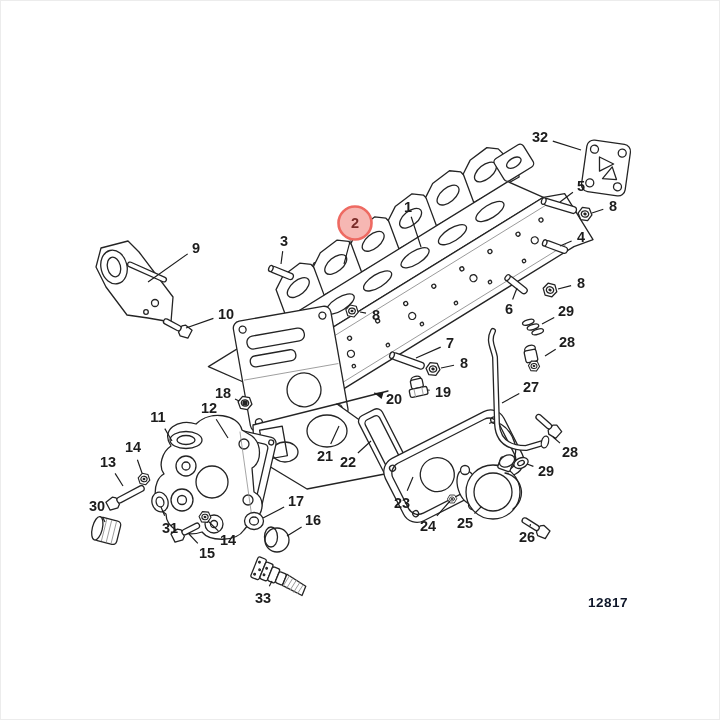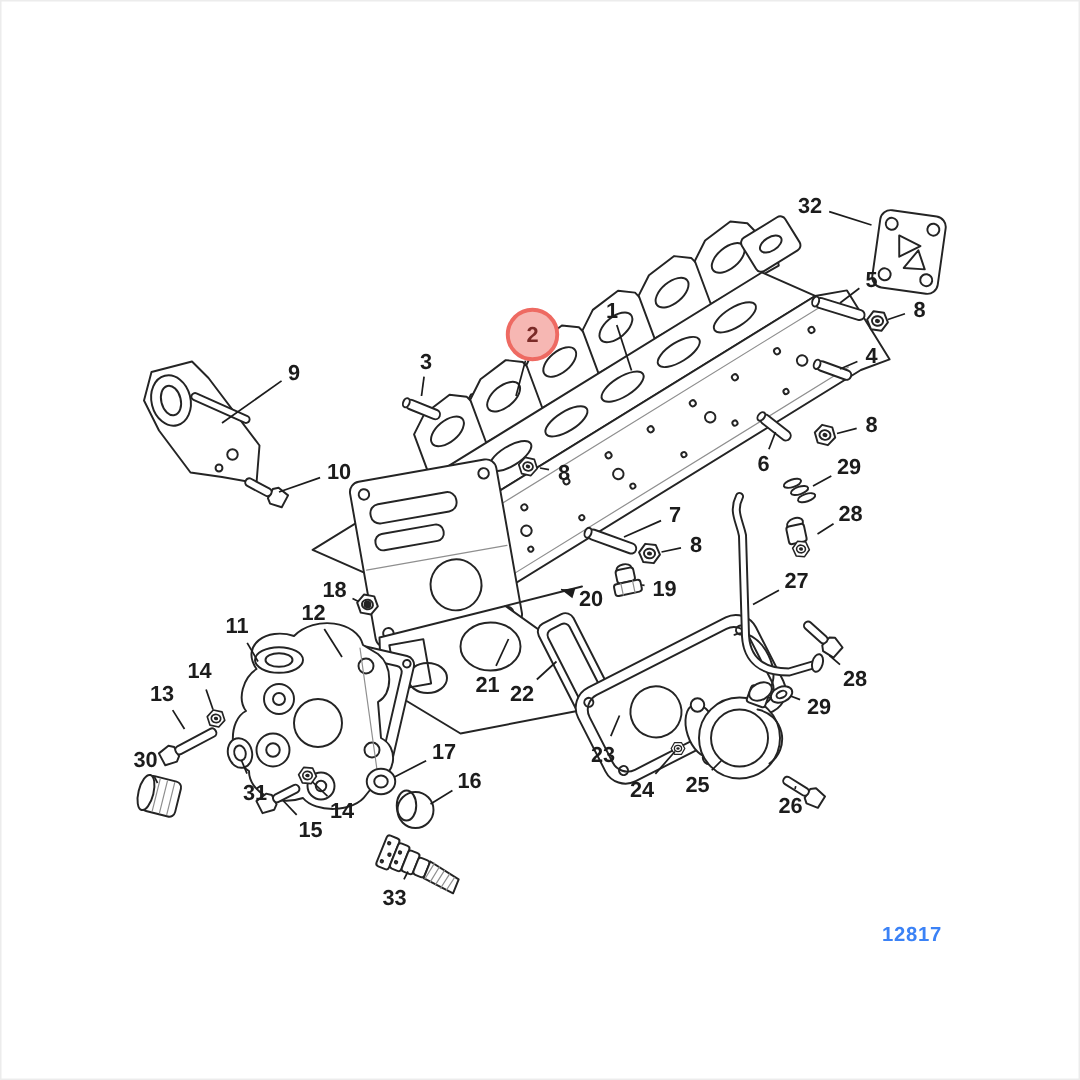--- a/index.html
+++ b/index.html
@@ -9,22 +9,22 @@
   
   #art *{stroke:#242424;stroke-width:1.3;stroke-linejoin:round;stroke-linecap:round;fill:#fff}
   #art .nf{fill:none}
   #art .dk{fill:#242424;stroke:none}
   #art .lt{stroke:#8f8f8f;stroke-width:.8;fill:none}
   #art .thick{stroke-width:6;fill:none}
   #art .tw{stroke:#fff;stroke-width:3.4;fill:none}
   
   #callouts text{font:700 14.5px "Liberation Sans",sans-serif;fill:#1c1c1c;text-anchor:middle}
   #callouts line{stroke:#1c1c1c;stroke-width:1.15}
-  .drawing-number{position:absolute;left:588px;top:615px;width:70px;
-                  font:700 13.5px "Liberation Sans",sans-serif;color:#3b82f6;letter-spacing:.5px}
+  .drawing-number{position:absolute;left:588px;top:595px;width:70px;
+                  font:700 13.5px "Liberation Sans",sans-serif;color:#0f172a;letter-spacing:.5px}
 </style>
 </head>
 <body>
 
 <div class="canvas">
 
   <svg id="art" class="layer" width="720" height="720" viewBox="0 0 720 720">
     <defs>
       <g id="nut">
           <polygon points="7,0 3.5,6.1 -3.5,6.1 -7,0 -3.5,-6.1 3.5,-6.1"></polygon>

